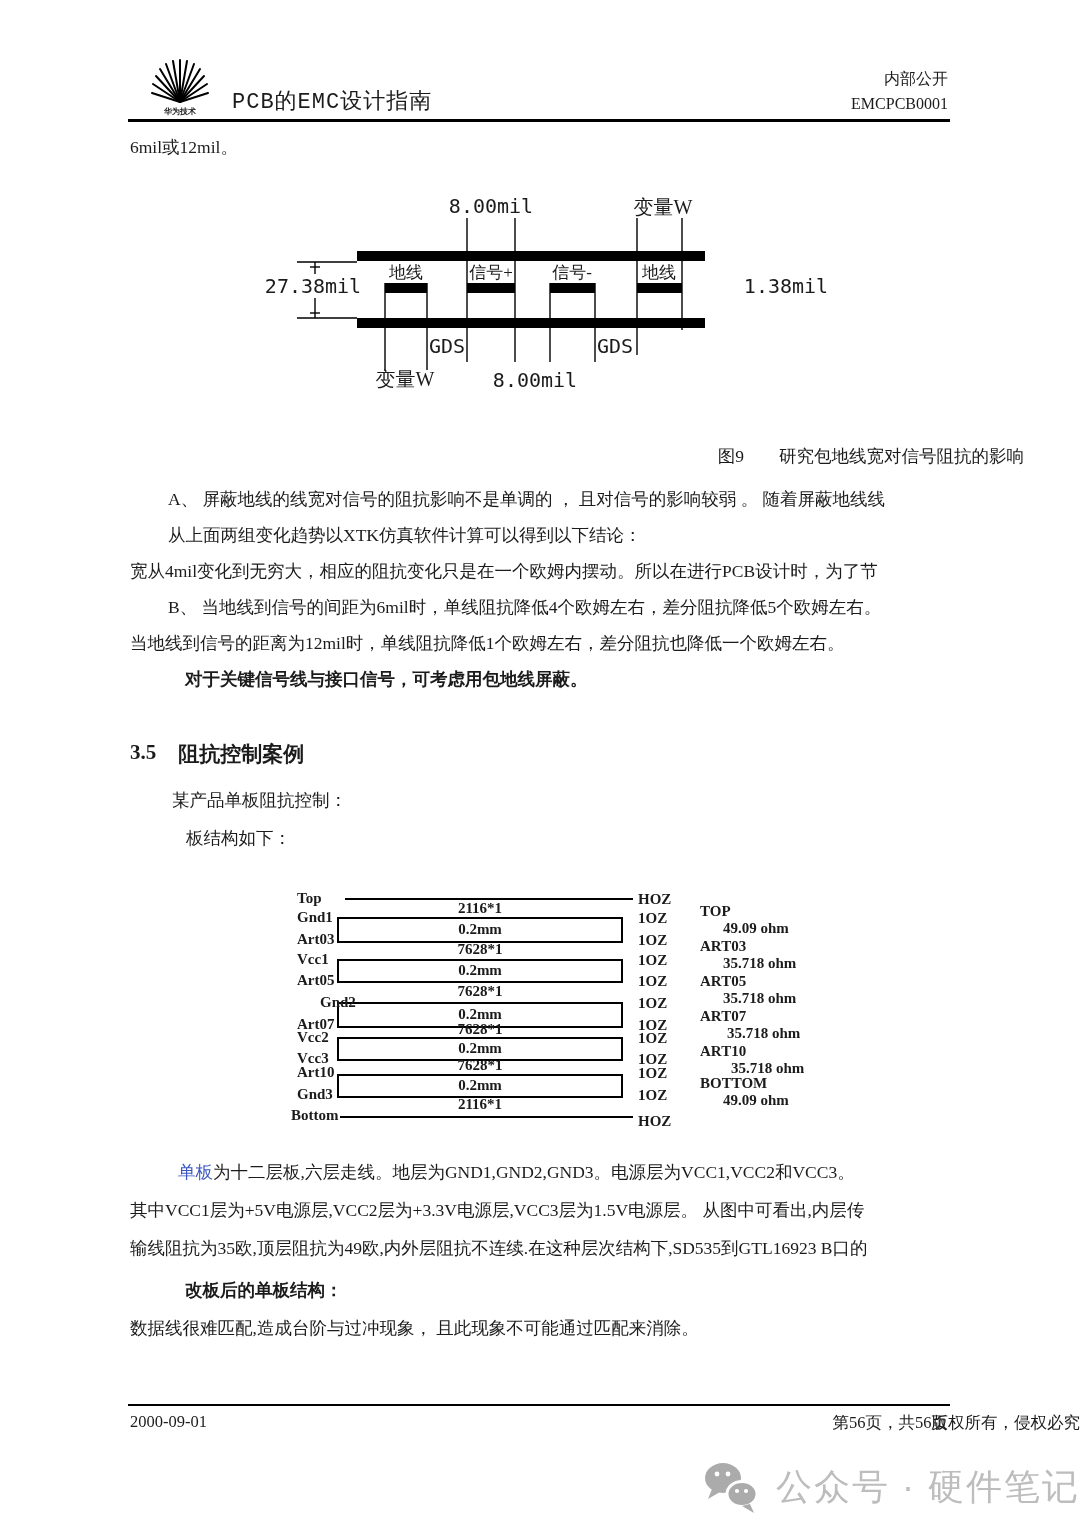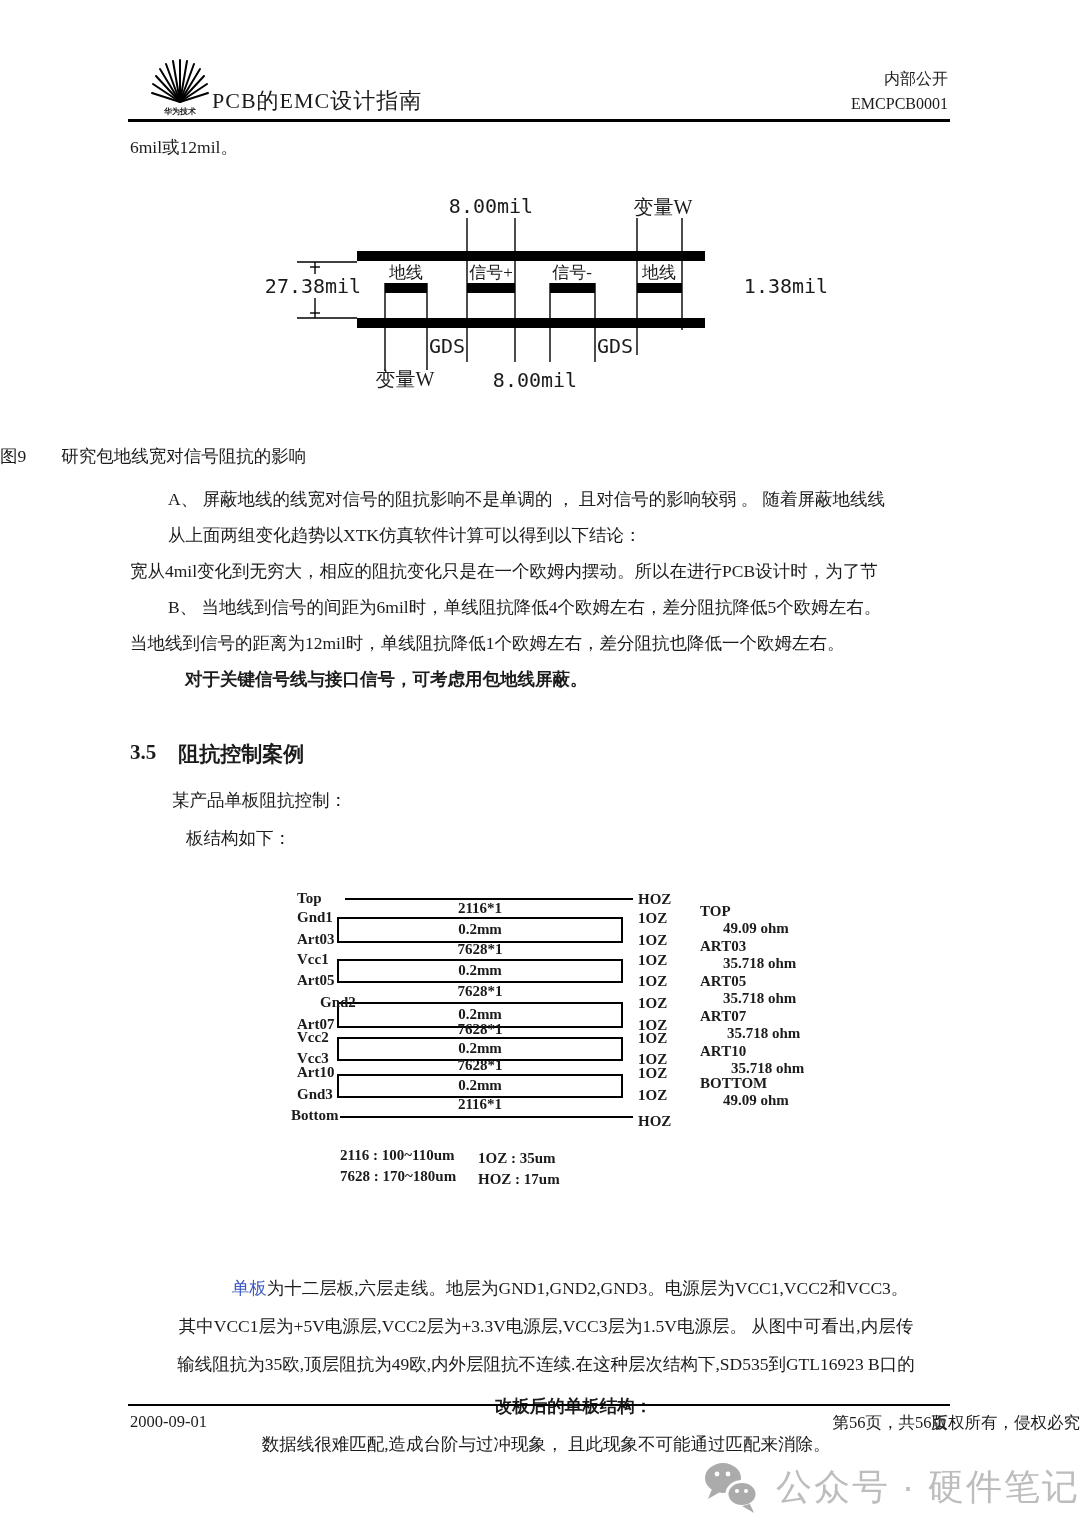--- a/index.html
+++ b/index.html
@@ -17,21 +17,21 @@
   .bline{height:36px;font-size:17.5px;white-space:nowrap;}
   .aline{height:38px;font-size:17.5px;white-space:nowrap;}
   .ind1{padding-left:38px;}
   .ind2{padding-left:55px;font-weight:bold;}
   .ind3{padding-left:48px;}
   .heading{font-size:21px;font-weight:bold;display:flex;gap:22px;}
   
   .fig9-label{font-size:17px;}
   .fig9-dim{font-size:20px;}
   .whitebg{background:#fff;padding:0 2px;}
-  .caption{font-size:17.5px;text-align:left;width:1024px;}
+  .caption{font-size:17.5px;text-align:right;width:1024px;}
   
   .stk-lbl{font-size:15px;font-weight:bold;white-space:nowrap;}
   .stk-txt{width:284px;text-align:center;font-size:15px;font-weight:bold;white-space:nowrap;}
   .legend-item{font-size:15px;font-weight:bold;white-space:nowrap;position:absolute;}
   
   .ftr-rule{background:#000;height:2px;}
   .ftr-txt{font-size:16.5px;white-space:nowrap;}
   
   .wm{display:flex;align-items:center;gap:14px;color:#bdbdbd;
       font-family:"Liberation Sans","DejaVu Sans",sans-serif;font-size:36px;letter-spacing:2px;white-space:nowrap;}
@@ -57,21 +57,21 @@
         <line x1="32" y1="46" x2="56" y2="20"></line>
         <line x1="32" y1="46" x2="5" y2="28"></line>
         <line x1="32" y1="46" x2="59" y2="28"></line>
         <line x1="32" y1="46" x2="4" y2="37"></line>
         <line x1="32" y1="46" x2="60" y2="37"></line>
       </g>
     </svg>
     <div class="abs" style="left:0;top:50px;width:64px;text-align:center;font-size:8px;font-weight:bold;">华为技术</div>
   </div>
 
-  <div class="abs hdr-title" style="left:212px;top:86px;">PCB的EMC设计指南</div>
+  <div class="abs hdr-title" style="left:232px;top:86px;font-family:Liberation Mono, monospace;">PCB的EMC设计指南</div>
 
   <div class="abs hdr-right" style="right:132px;top:66px;">
     <div>内部公开</div>
     <div>EMCPCB0001</div>
   </div>
 
   <div class="abs hdr-rule" style="left:128px;top:119px;width:822px;"></div>
 
   <div class="abs" style="left:130px;top:135px;font-size:17.5px;">6mil或12mil。</div>
 
@@ -193,28 +193,22 @@
     <span class="abs stk-lbl" style="left:405px;top:88px;">ART05</span>
     <span class="abs stk-lbl" style="left:428px;top:105px;">35.718 ohm</span>
     <span class="abs stk-lbl" style="left:405px;top:123px;">ART07</span>
     <span class="abs stk-lbl" style="left:432px;top:140px;">35.718 ohm</span>
     <span class="abs stk-lbl" style="left:405px;top:158px;">ART10</span>
     <span class="abs stk-lbl" style="left:436px;top:175px;">35.718 ohm</span>
     <span class="abs stk-lbl" style="left:405px;top:190px;">BOTTOM</span>
     <span class="abs stk-lbl" style="left:428px;top:207px;">49.09 ohm</span>
   </div>
 
-  <div class="abs" style="left:340px;top:1147px;width:300px;height:46px;">
-    <span class="legend-item" style="left:0;top:0;">2116 : 100~110um</span>
-    <span class="legend-item" style="left:0;top:21px;">7628 : 170~180um</span>
-    <span class="legend-item" style="left:138px;top:3px;">1OZ : 35um</span>
-    <span class="legend-item" style="left:138px;top:24px;">HOZ : 17um</span>
-  </div>
-
-  <div class="abs" style="left:130px;top:1276px;width:832px;text-align:center;">
+
+  <div class="abs" style="left:130px;top:1160px;width:832px;">
     <div class="aline ind3">
       <span class="blue">单板</span><span>为十二层板,六层走线。地层为GND1,GND2,GND3。电源层为VCC1,VCC2和VCC3。</span>
     </div>
     <div class="aline">其中VCC1层为+5V电源层,VCC2层为+3.3V电源层,VCC3层为1.5V电源层。 从图中可看出,内层传</div>
     <div class="aline">输线阻抗为35欧,顶层阻抗为49欧,内外层阻抗不连续.在这种层次结构下,SD535到GTL16923 B口的</div>
     <div class="aline ind2" style="margin-top:4px;">改板后的单板结构：</div>
     <div class="aline">数据线很难匹配,造成台阶与过冲现象， 且此现象不可能通过匹配来消除。</div>
   </div>
 
   <div class="abs ftr-rule" style="left:128px;top:1404px;width:822px;"></div>

